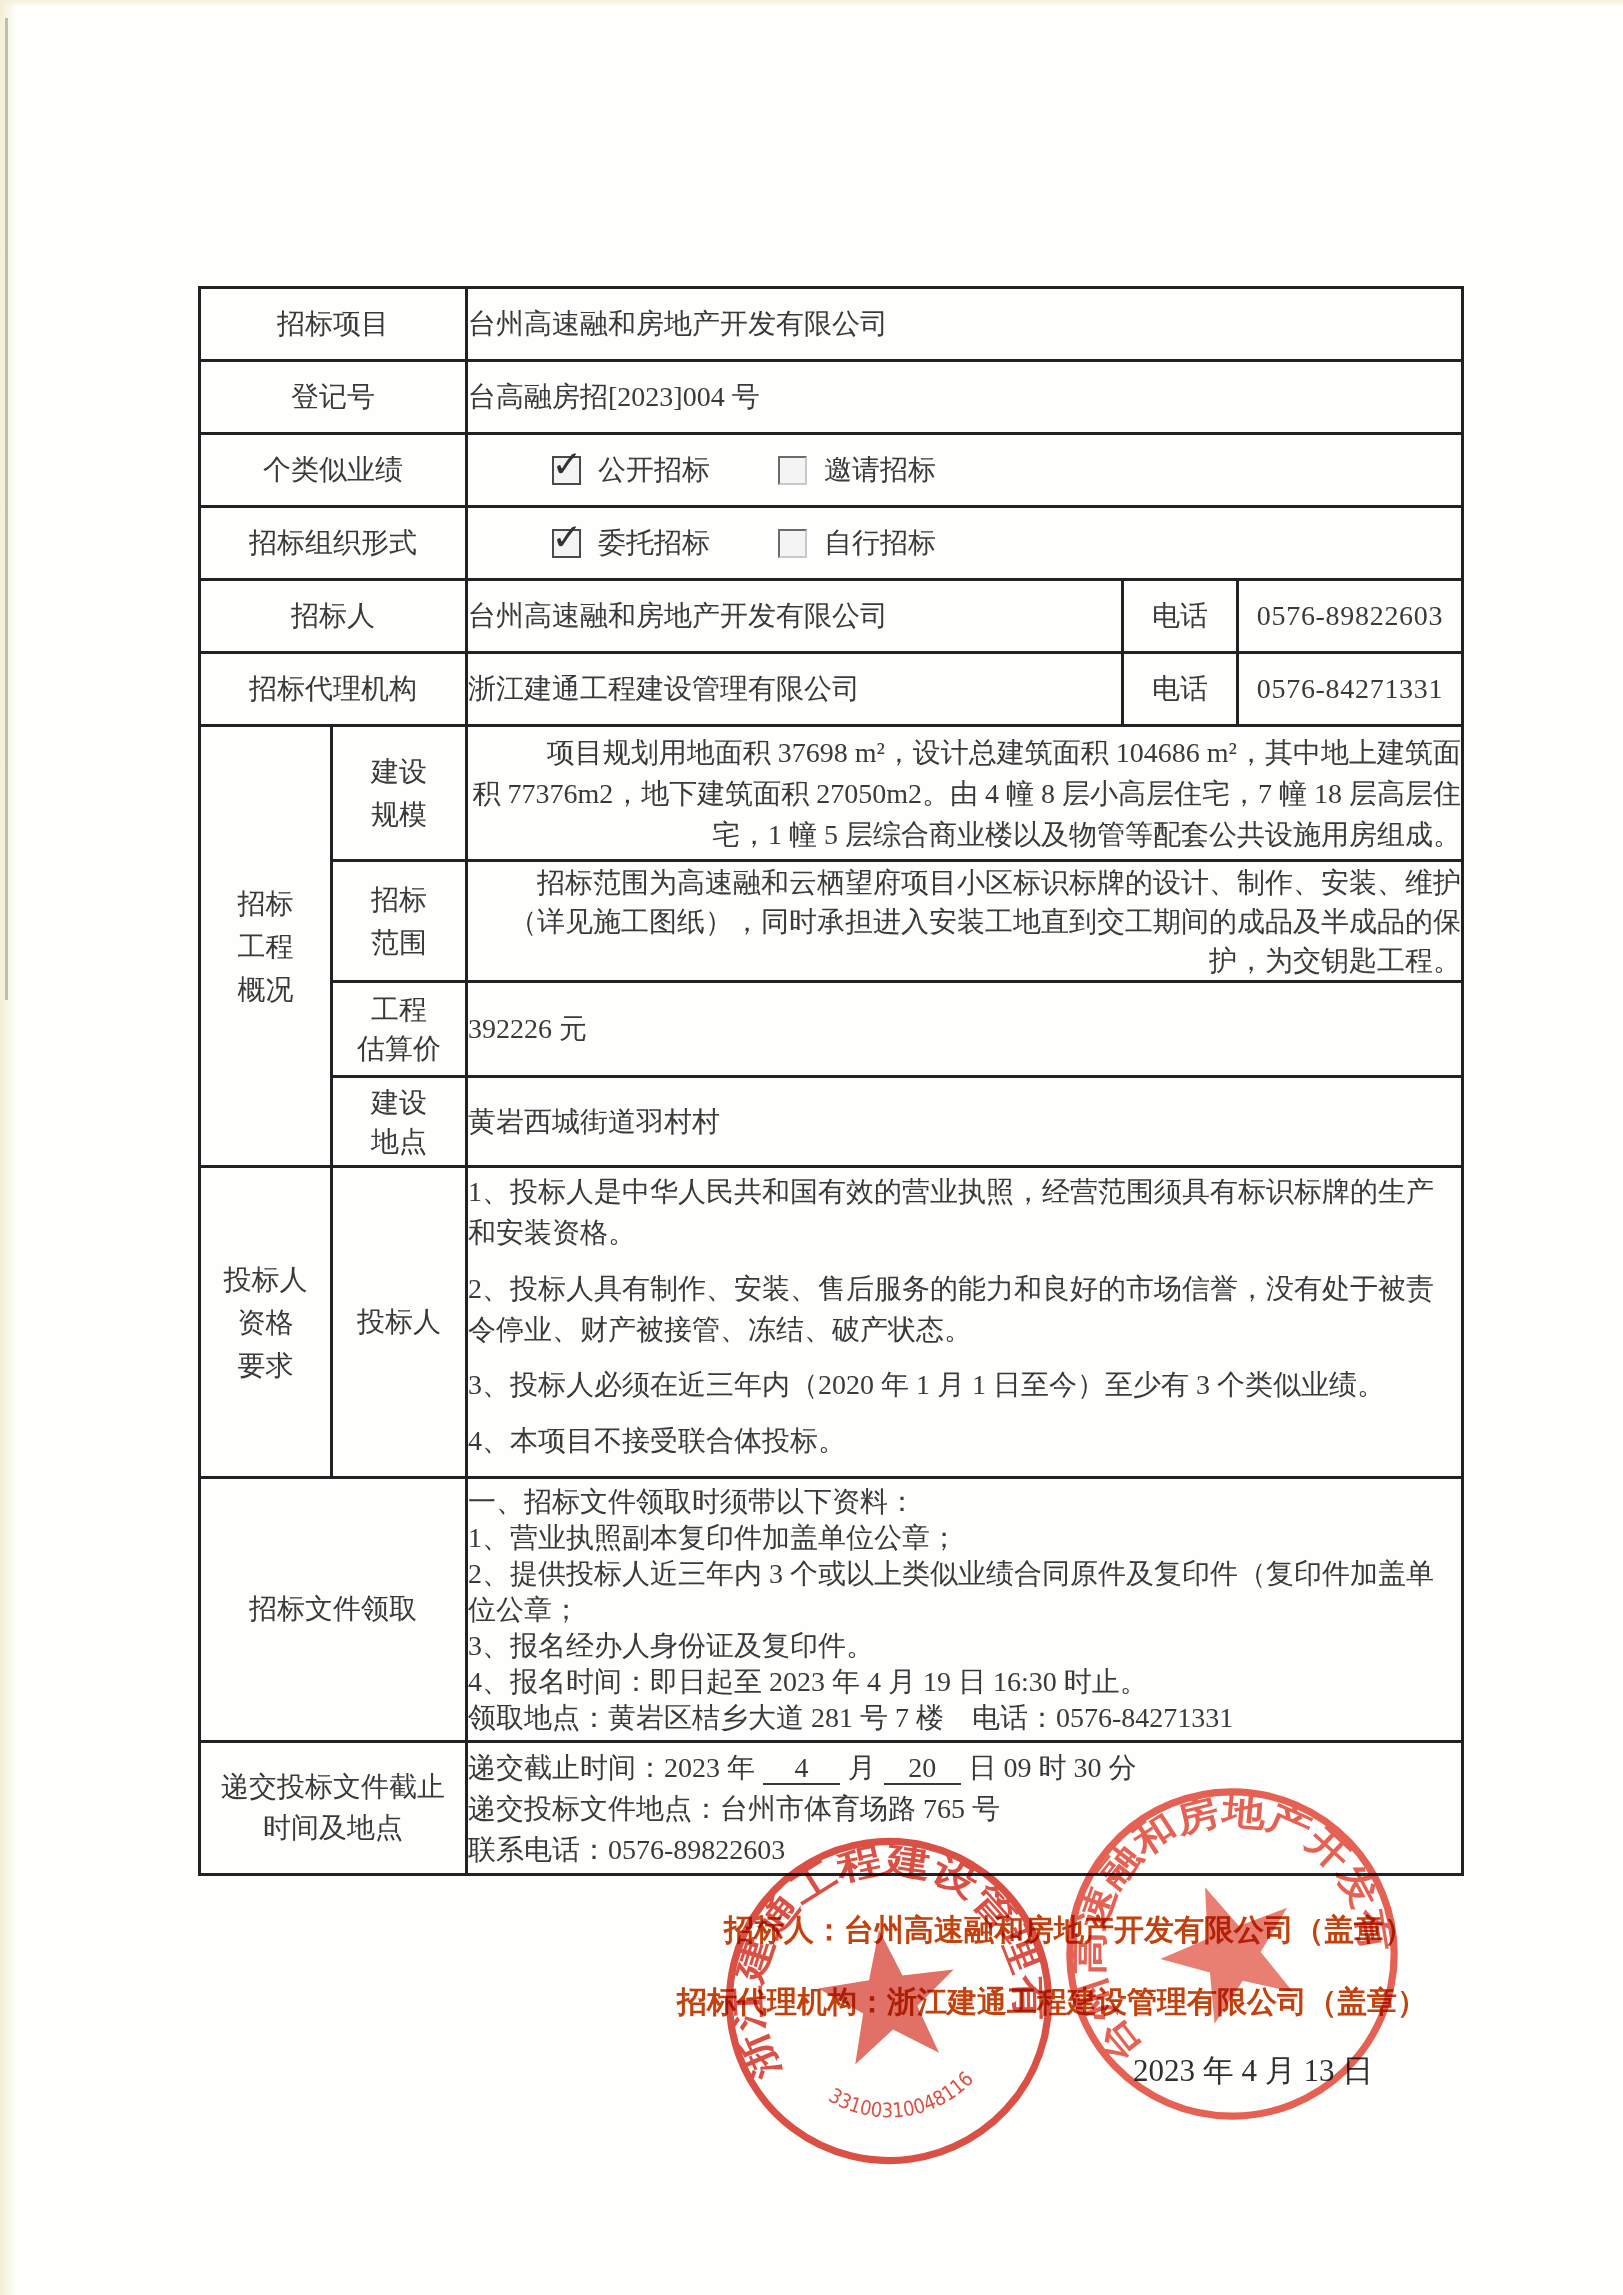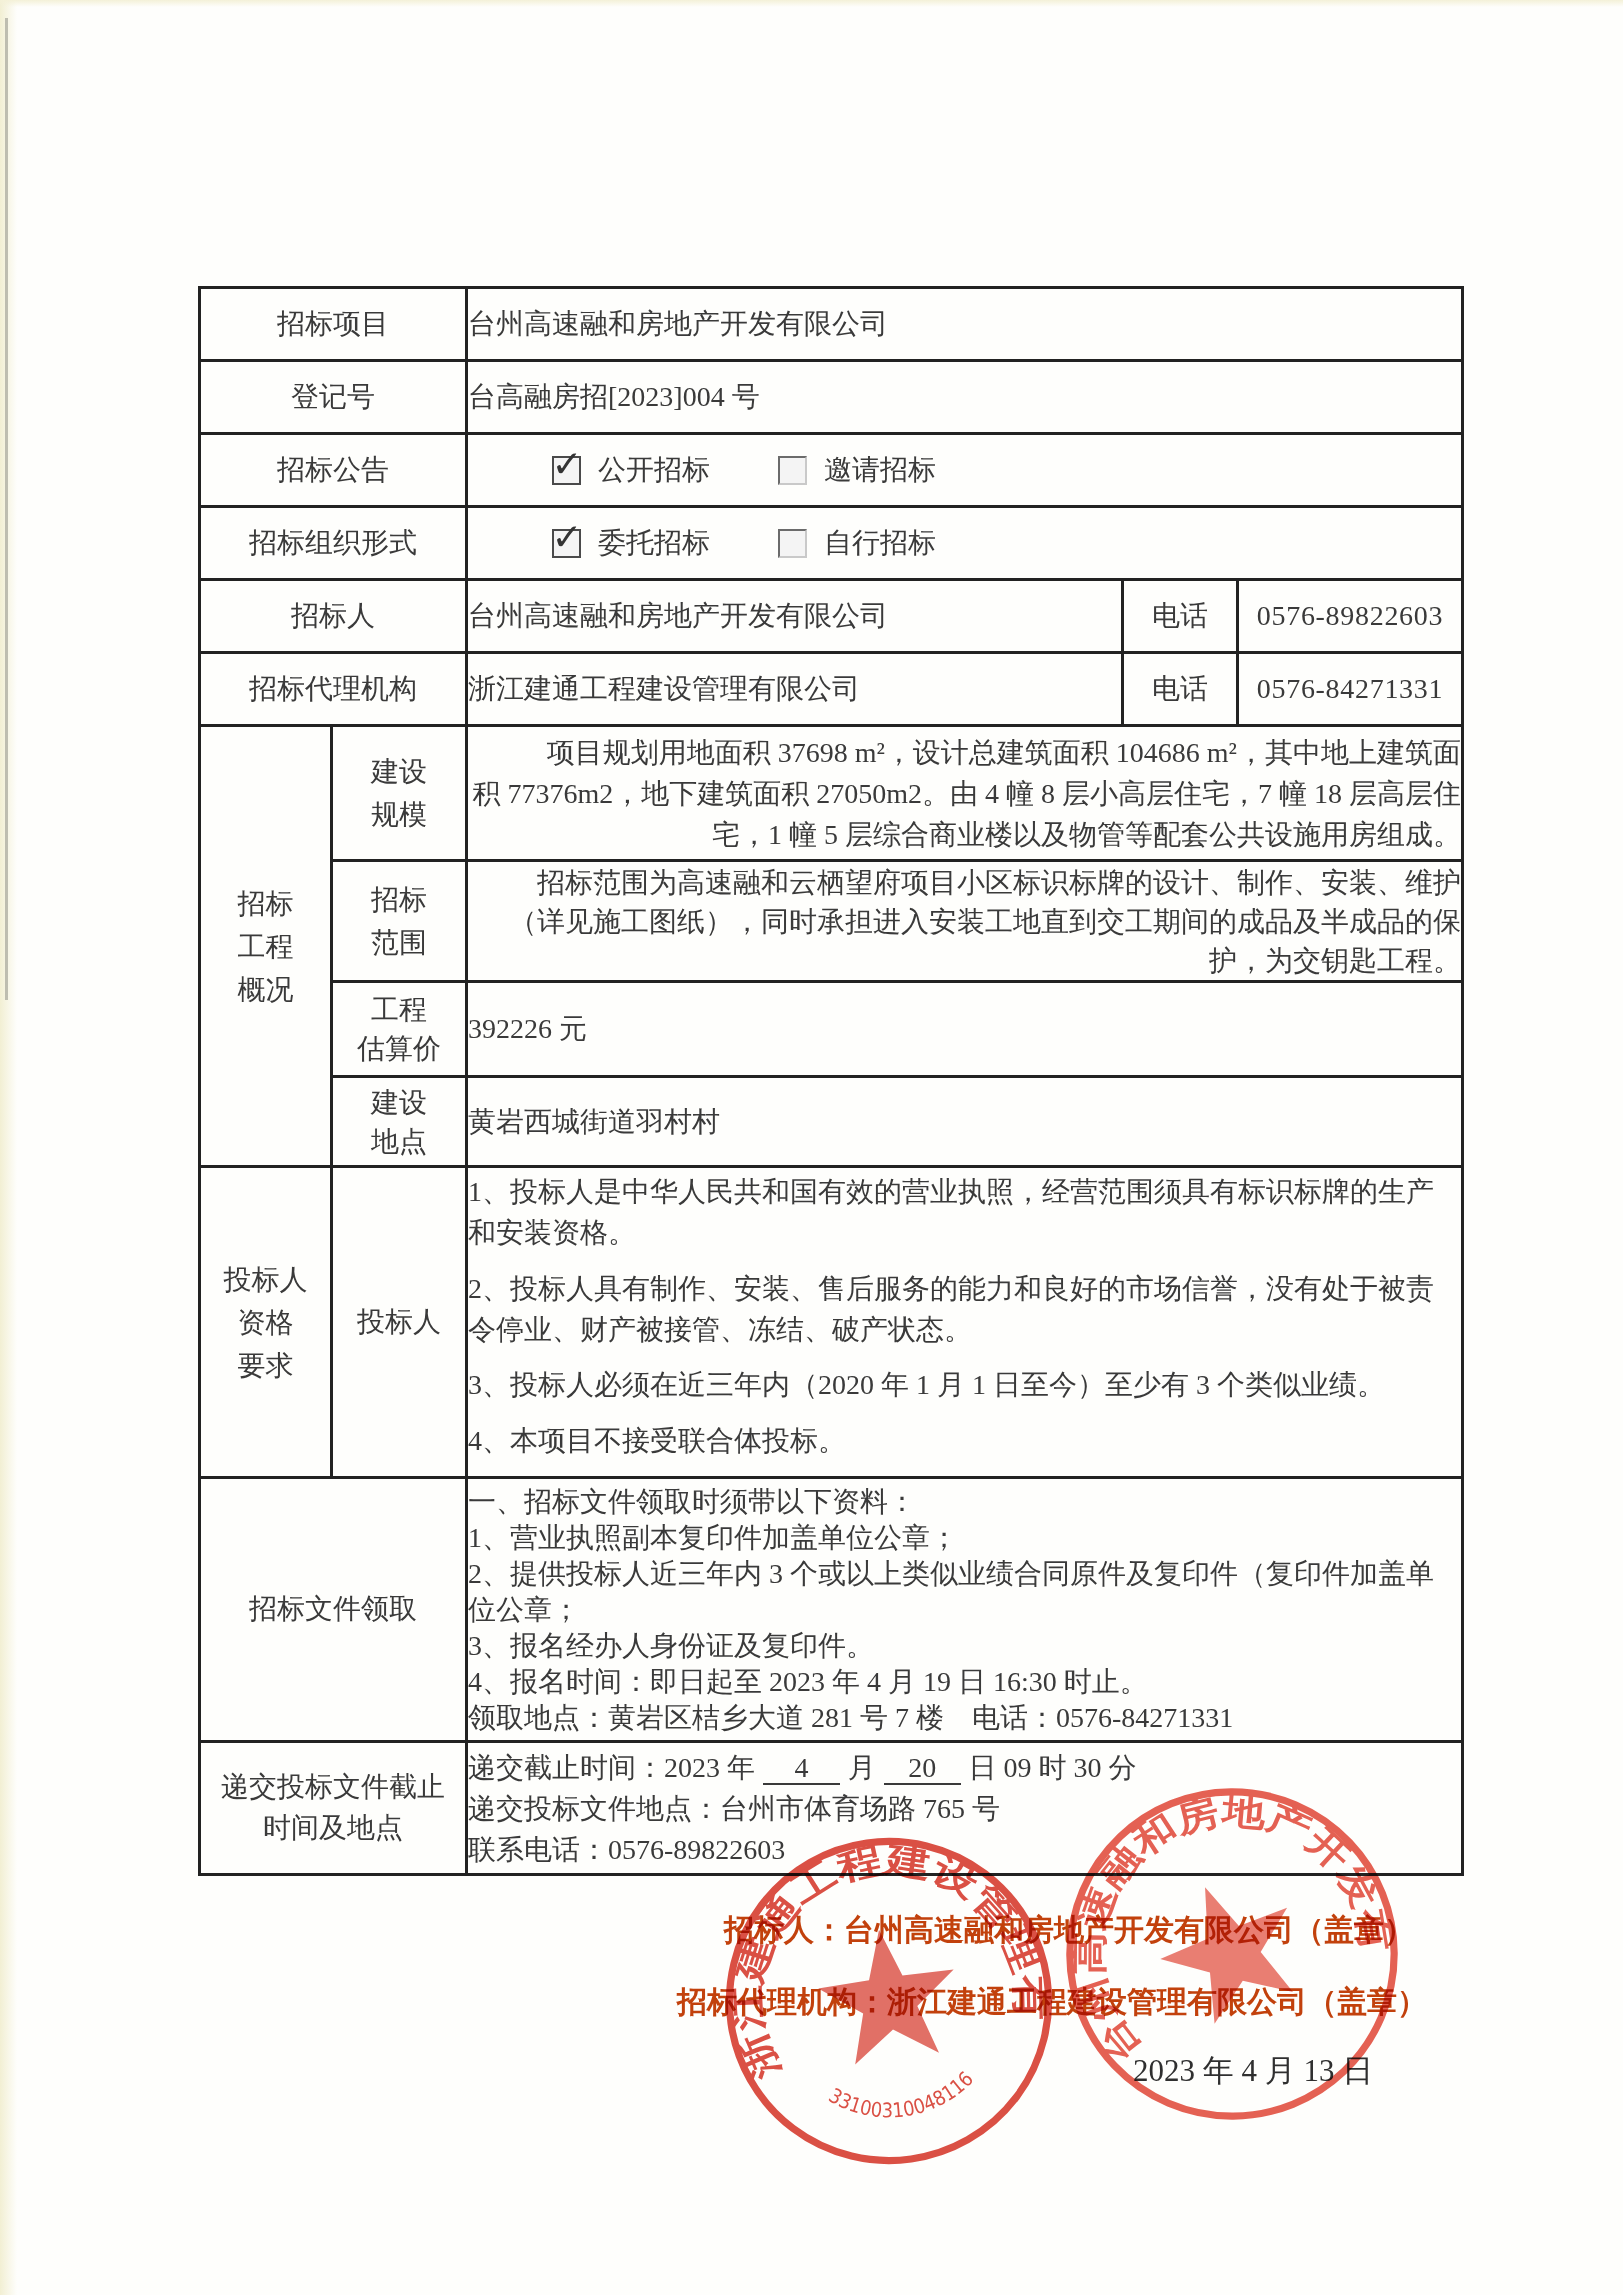--- a/index.html
+++ b/index.html
@@ -104,21 +104,21 @@
       <td class="lbl" colspan="2">招标项目</td>
       <td class="val" colspan="3">台州高速融和房地产开发有限公司</td>
     </tr>
 
     <tr style="height:73px">
       <td class="lbl" colspan="2">登记号</td>
       <td class="val" colspan="3">台高融房招[2023]004 号</td>
     </tr>
 
     <tr style="height:73px">
-      <td class="lbl" colspan="2">招标公告</td>
+      <td class="lbl" colspan="2">个类似业绩</td>
       <td colspan="3">
         <div class="chk-row">
           <span class="box checked">
                 <span class="tick">✓</span>
               </span>
           <span class="chk-label">公开招标</span>
           <span class="box unchecked chk-gap"></span>
           <span class="chk-label">邀请招标</span>
         </div>
       </td>

